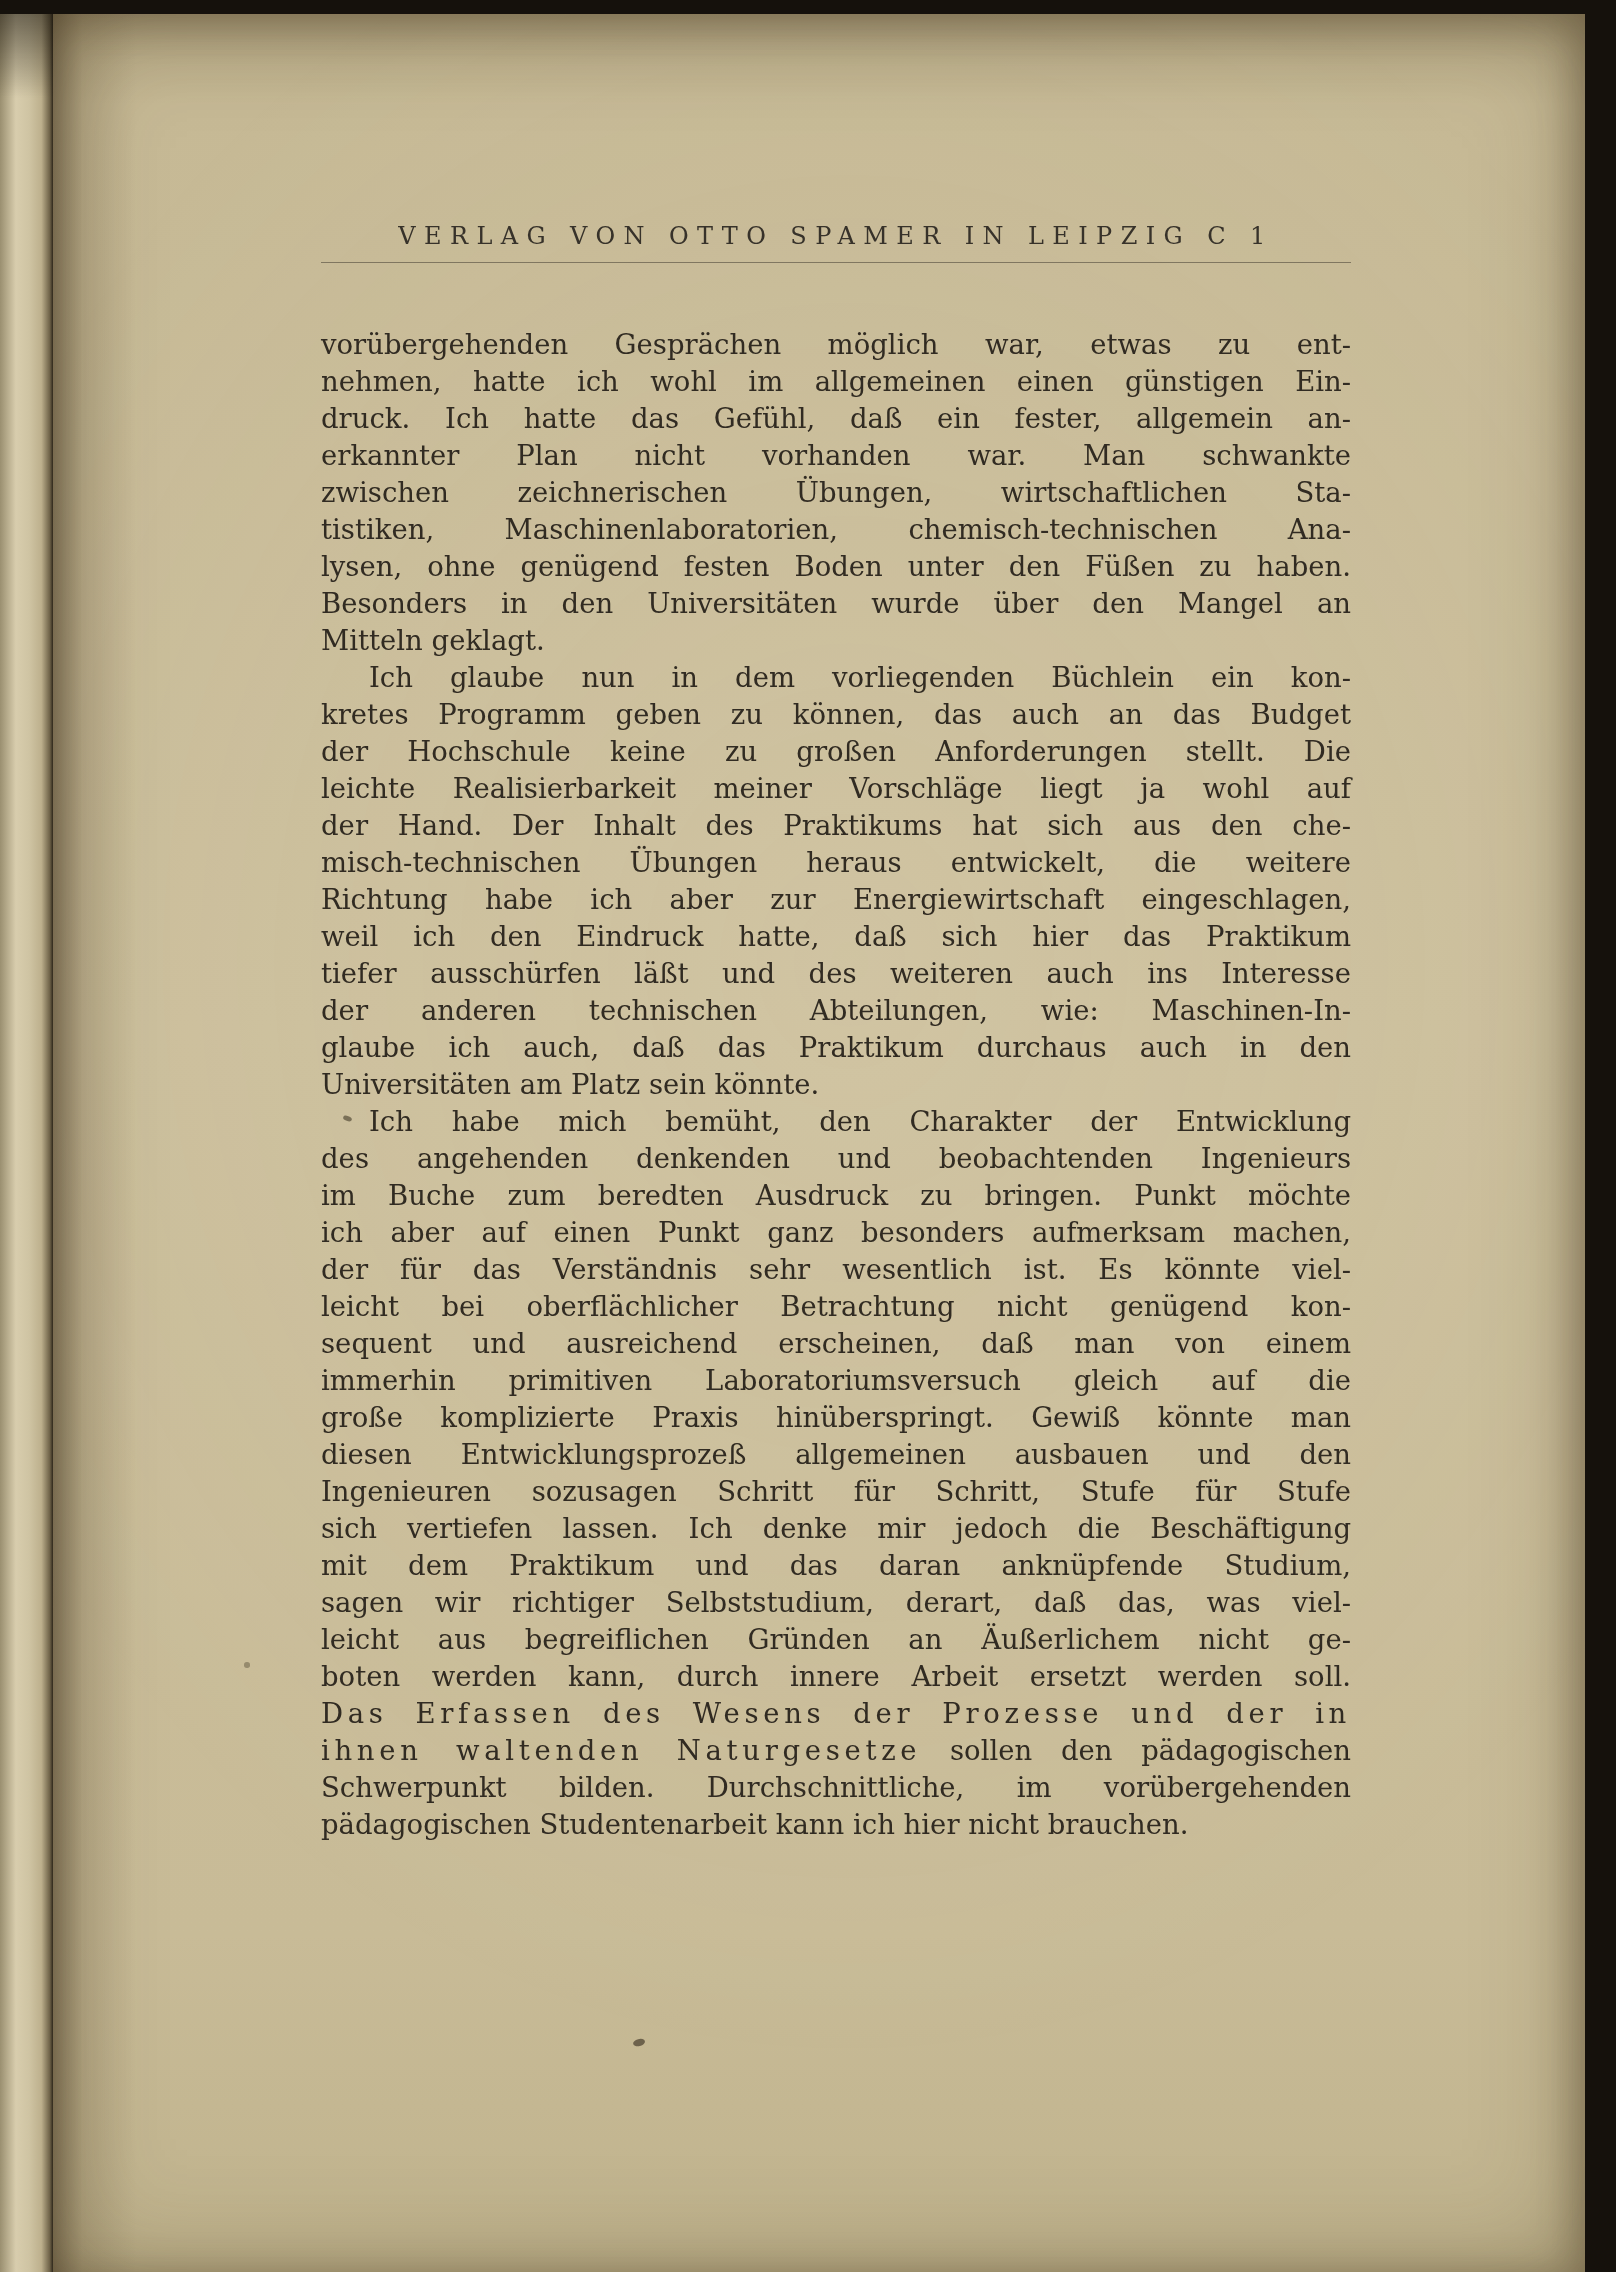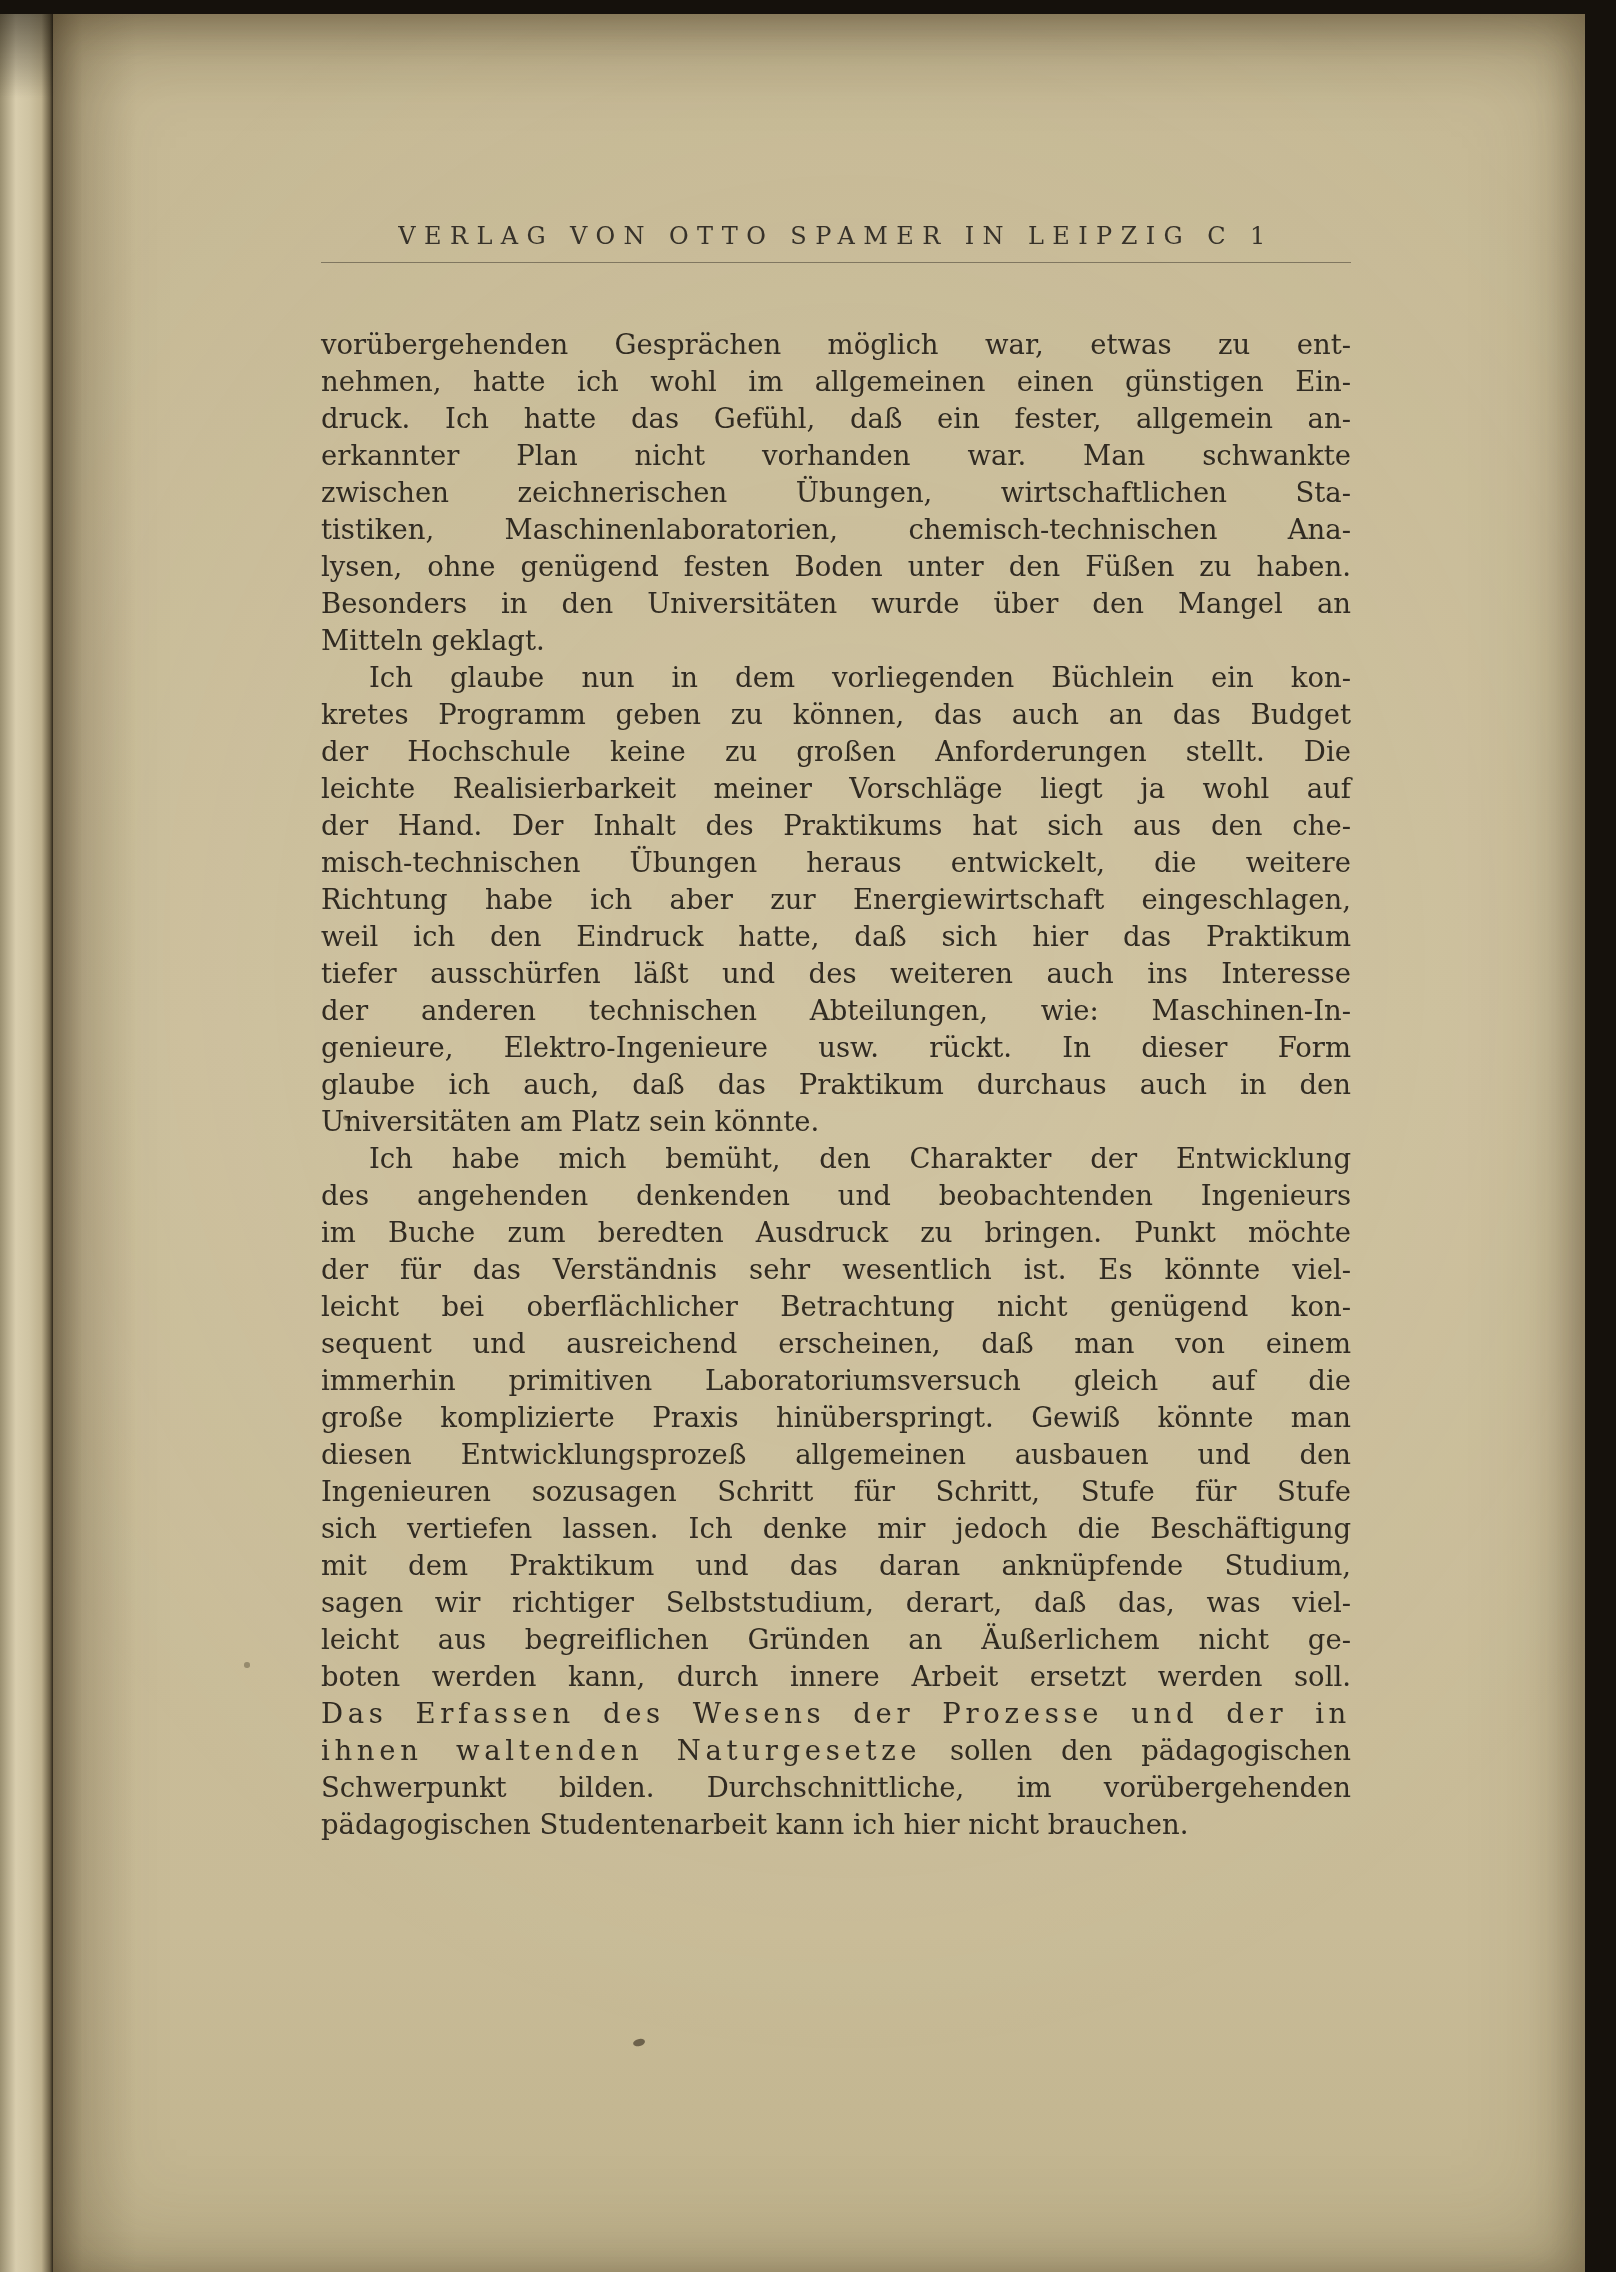--- a/index.html
+++ b/index.html
@@ -126,28 +126,28 @@
         <div class="line first">Ich glaube nun in dem vorliegenden Büchlein ein kon-</div>
         <div class="line">kretes Programm geben zu können, das auch an das Budget</div>
         <div class="line">der Hochschule keine zu großen Anforderungen stellt. Die</div>
         <div class="line">leichte Realisierbarkeit meiner Vorschläge liegt ja wohl auf</div>
         <div class="line">der Hand. Der Inhalt des Praktikums hat sich aus den che-</div>
         <div class="line">misch-technischen Übungen heraus entwickelt, die weitere</div>
         <div class="line">Richtung habe ich aber zur Energiewirtschaft eingeschlagen,</div>
         <div class="line">weil ich den Eindruck hatte, daß sich hier das Praktikum</div>
         <div class="line">tiefer ausschürfen läßt und des weiteren auch ins Interesse</div>
         <div class="line">der anderen technischen Abteilungen, wie: Maschinen-In-</div>
-        <div class="line">genieure, Elektro-Ingenieure usw. rückt. In dieser Form</div>
         <div class="line">glaube ich auch, daß das Praktikum durchaus auch in den</div>
         <div class="line last">Universitäten am Platz sein könnte.</div>
       </div>
       <div class="para">
         <div class="line first">Ich habe mich bemüht, den Charakter der Entwicklung</div>
         <div class="line">des angehenden denkenden und beobachtenden Ingenieurs</div>
         <div class="line">im Buche zum beredten Ausdruck zu bringen. Punkt möchte</div>
+        <div class="line">ich aber auf einen Punkt ganz besonders aufmerksam machen,</div>
         <div class="line">der für das Verständnis sehr wesentlich ist. Es könnte viel-</div>
         <div class="line">leicht bei oberflächlicher Betrachtung nicht genügend kon-</div>
         <div class="line">sequent und ausreichend erscheinen, daß man von einem</div>
         <div class="line">immerhin primitiven Laboratoriumsversuch gleich auf die</div>
         <div class="line">große komplizierte Praxis hinüberspringt. Gewiß könnte man</div>
         <div class="line">diesen Entwicklungsprozeß allgemeinen ausbauen und den</div>
         <div class="line">Ingenieuren sozusagen Schritt für Schritt, Stufe für Stufe</div>
         <div class="line">sich vertiefen lassen. Ich denke mir jedoch die Beschäftigung</div>
         <div class="line">mit dem Praktikum und das daran anknüpfende Studium,</div>
         <div class="line">sagen wir richtiger Selbststudium, derart, daß das, was viel-</div>

